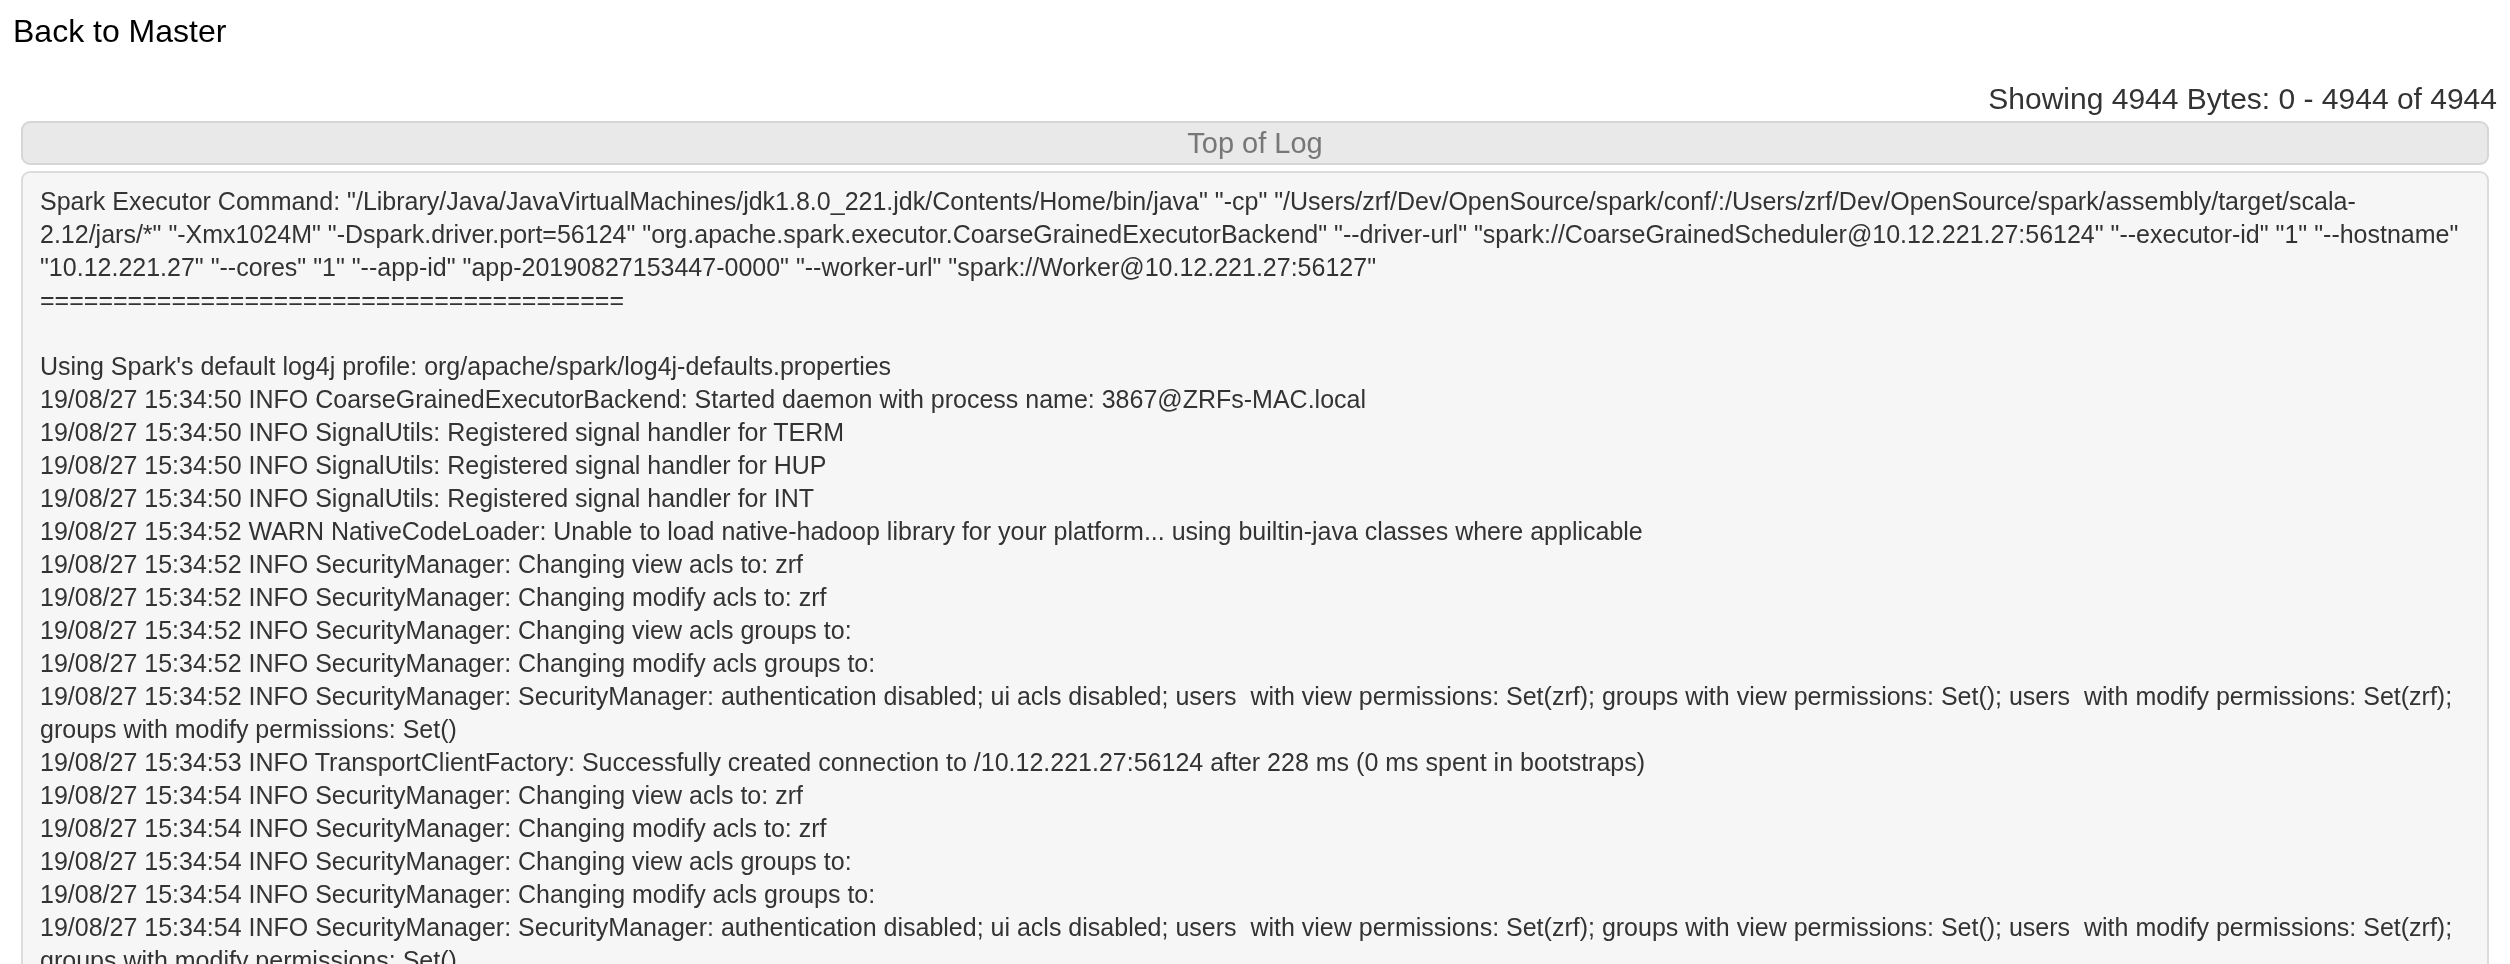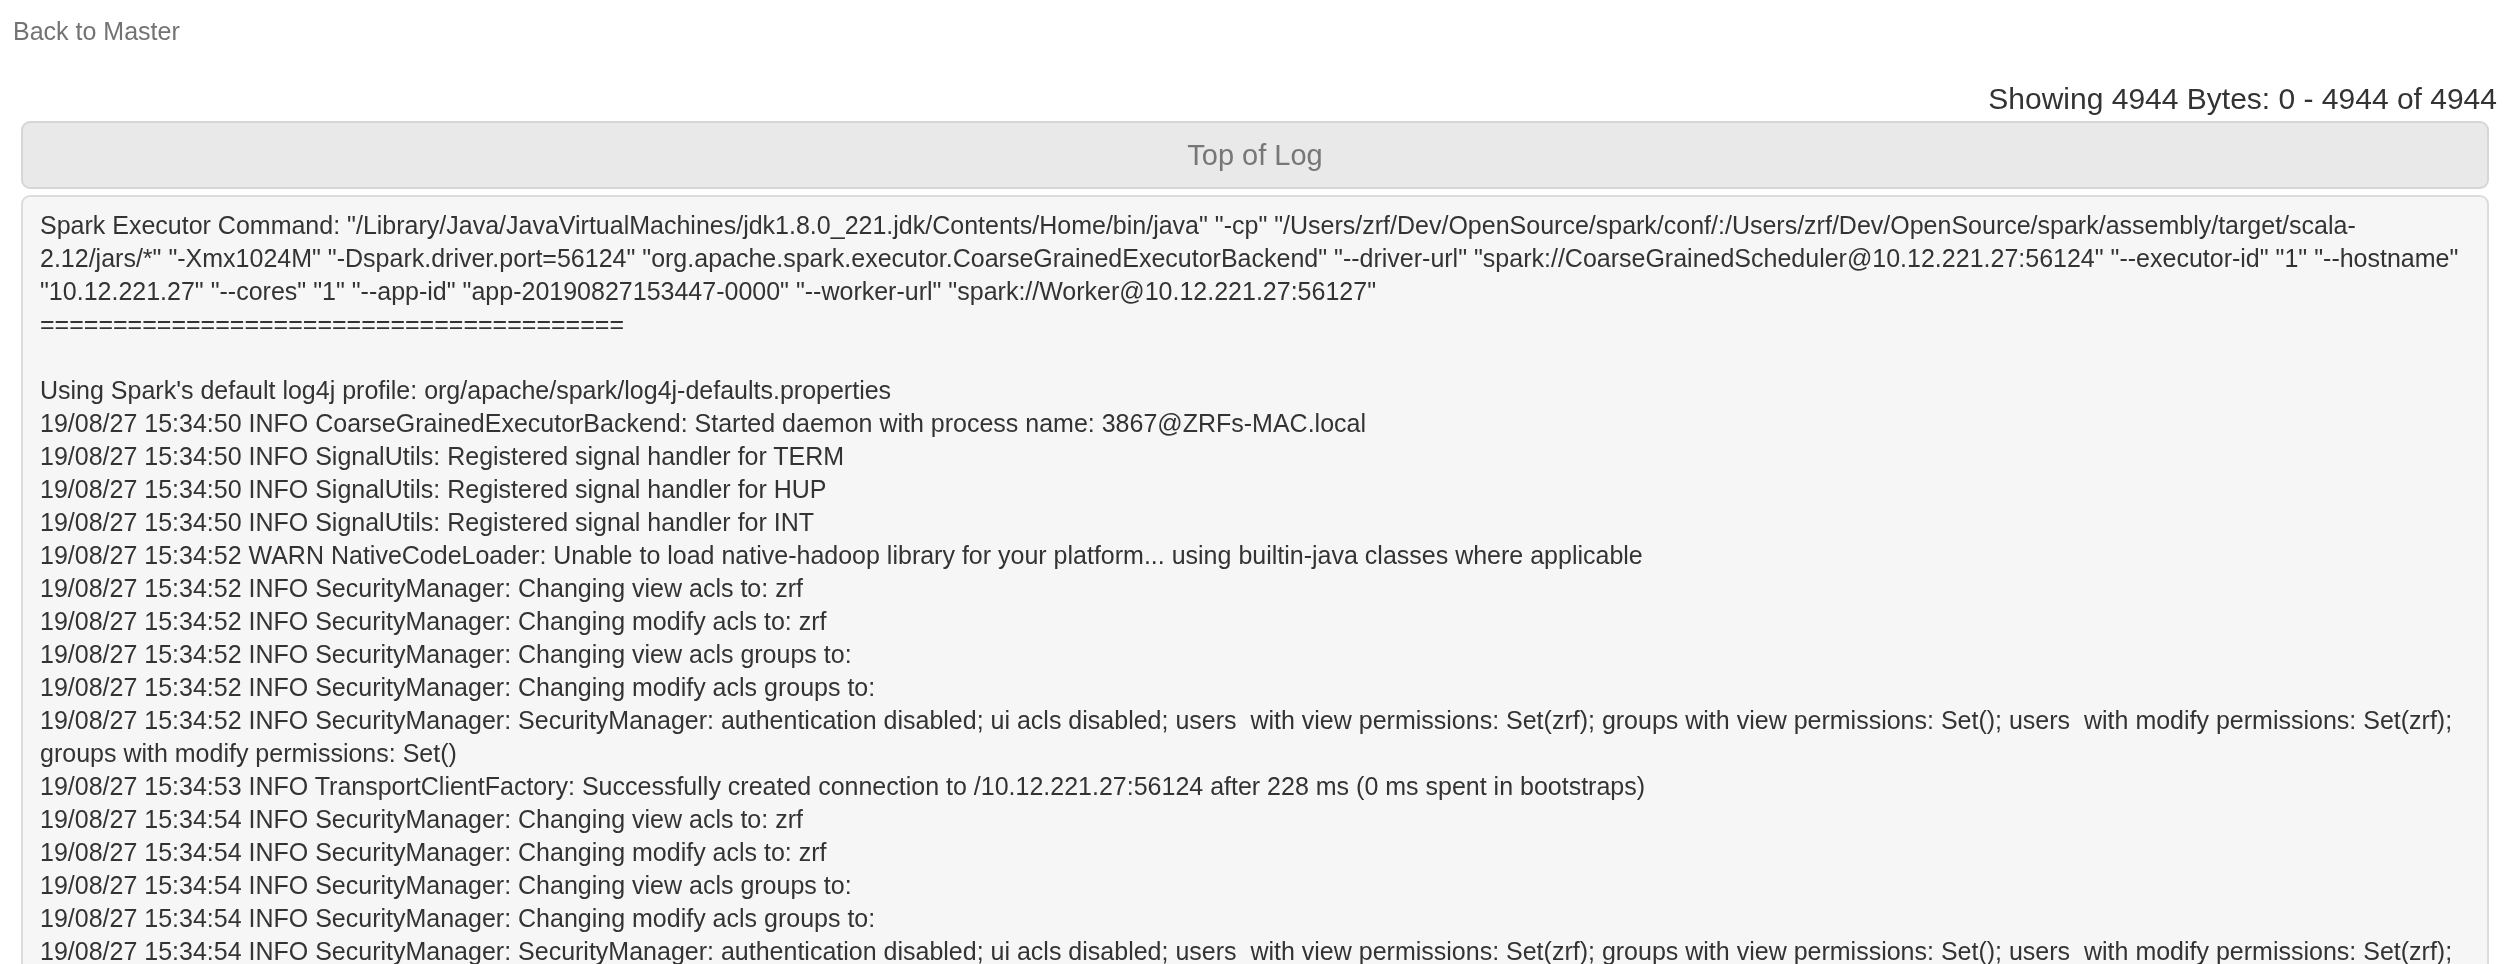--- a/index.html
+++ b/index.html
@@ -16,43 +16,43 @@
     position: relative;
   }
   .page {
     padding: 10px 13px 0 13px;
   }
   .back-link-row {
     margin: 2px 0 0 0;
   }
   .back-link {
     display: inline-block;
-    color: #737373;
-    font-size: 25px;
+    color: #000000;
+    font-size: 32px;
     line-height: 38px;
     text-decoration: none;
     cursor: pointer;
   }
   .log-header {
     font-size: 30px;
     line-height: 37px;
     margin-top: 30px;
     margin-bottom: 0;
     font-weight: 400;
     color: #333333;
     text-align: right;
   }
   .log-container {
     margin: 4px 8px 0 8px;
   }
   .top-btn {
     display: block;
     width: 100%;
     box-sizing: border-box;
-    height: 68px;
+    height: 44px;
     background: #e9e9e9;
     border: 2px solid #d6d6d6;
     border-radius: 9px;
     color: #777777;
     font-size: 29px;
     font-family: "Liberation Sans", "DejaVu Sans", sans-serif;
     text-align: center;
     padding: 0;
     margin: 0 0 6px 0;
   }

